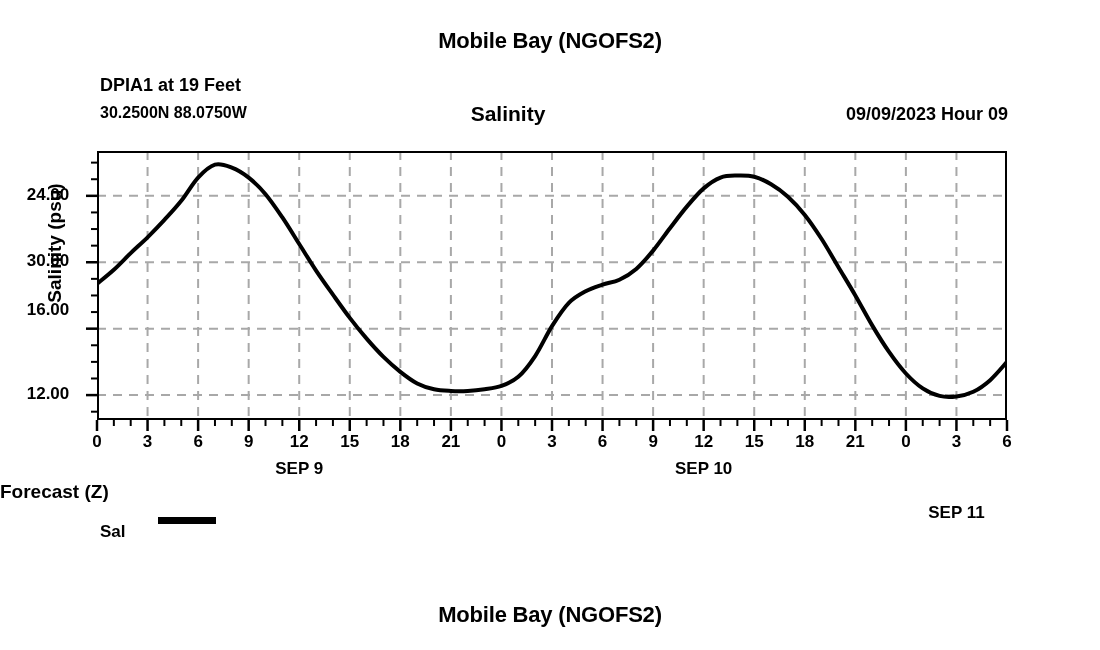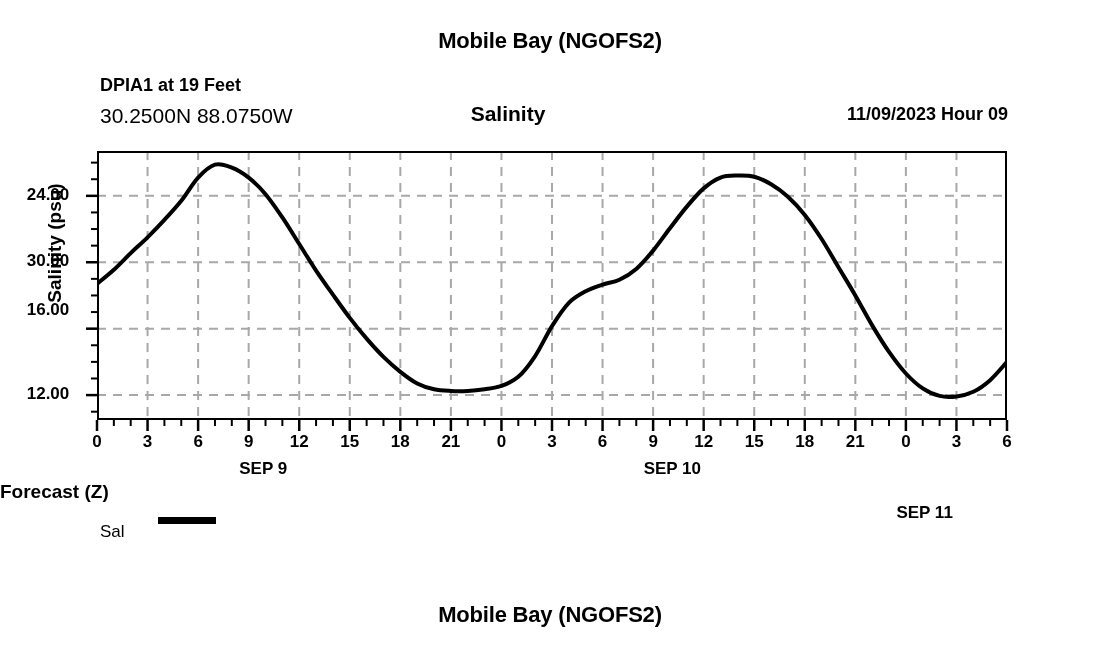--- a/index.html
+++ b/index.html
@@ -33,22 +33,22 @@
     font-weight: bold;
     letter-spacing: -0.2px;
   }
   #station-line {
     left: 100px; top: 75px;
     font-size: 18px;
     font-weight: bold;
   }
   #coords-line {
     left: 100px; top: 104px;
-    font-size: 21px;
-    font-weight: normal;
+    font-size: 16px;
+    font-weight: bold;
   }
   #subtitle {
     left: 0; top: 102px;
     width: 1016px;
     text-align: center;
     font-size: 21px;
     font-weight: bold;
   }
   #run-stamp {
     right: 92px; top: 104px;
@@ -99,59 +99,60 @@
   }
 
   #xday-labels {
     left: 0px; top: 459px;
     width: 1100px; height: 24px;
   }
   .xday-label {
     position: absolute;
     width: 120px;
     margin-left: -60px;
+    text-align: center;
     font-size: 17px;
     font-weight: bold;
   }
 
   #xlabel {
     left: 0; top: 481px;
     width: 1100px;
     text-align: left;
     font-size: 19px;
     font-weight: bold;
   }
 
   #legend {
     left: 100px; top: 508px;
     height: 24px;
     display: flex;
     align-items: center;
   }
   #legend-text {
     font-size: 17px;
-    font-weight: normal;
+    font-weight: bold;
     width: 58px;
     margin-top: 24px;
   }
   #legend-swatch {
     width: 58px;
     height: 7px;
     background: #000000;
   }
 </style>
 </head>
 <body>
 
 <div class="abs" id="top-title">Mobile Bay (NGOFS2)</div>
 
 <div class="abs" id="station-line">DPIA1 at 19 Feet</div>
 <div class="abs" id="coords-line">30.2500N  88.0750W</div>
 <div class="abs" id="subtitle">Salinity</div>
-<div class="abs" id="run-stamp">11/09/2023 Hour 09</div>
+<div class="abs" id="run-stamp">09/09/2023 Hour 09</div>
 
 <div class="abs" id="ylabel">Salinity (psu)</div>
 
 <div class="abs" id="ytick-labels">
     <div class="ytick-label" style="top: 233.093px;">12.00</div>
     <div class="ytick-label" style="top: 149px;">16.00</div>
     <div class="ytick-label" style="top: 100.253px;">30.00</div>
     <div class="ytick-label" style="top: 33.8333px;">24.00</div>
   </div>
 

